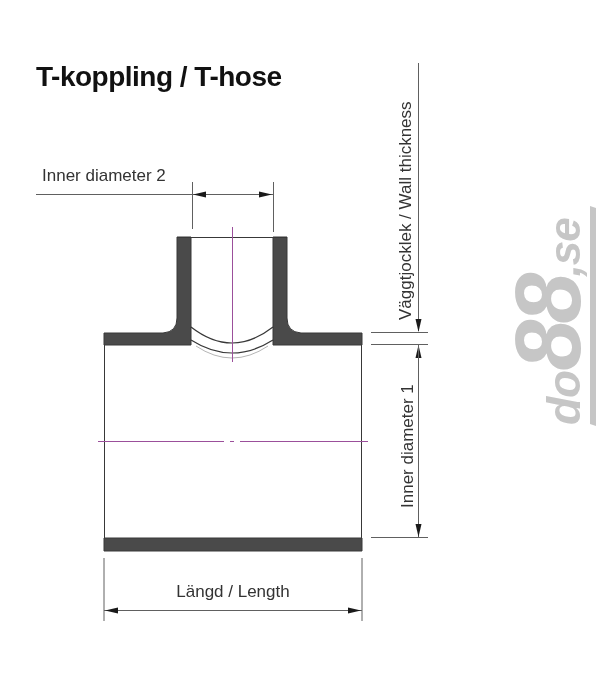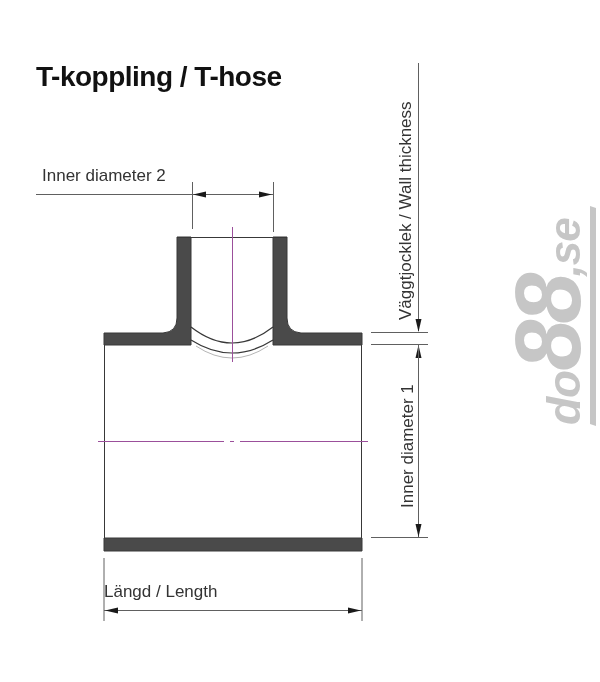--- a/index.html
+++ b/index.html
@@ -7,21 +7,21 @@
     position:relative;width:600px;height:682px;background:#ffffff;overflow:hidden;
     font-family:"Liberation Sans","DejaVu Sans",sans-serif;color:#2a2a2a;
   }
   #stage *{box-sizing:border-box;}
   .page-title{
     position:absolute;left:36px;top:13px;font-size:28px;font-weight:bold;
     letter-spacing:-0.5px;color:#111;white-space:nowrap;margin-top:48px;
   }
   .dim-label{position:absolute;font-size:17px;color:#333;white-space:nowrap;}
   .label-id2{left:42px;top:166px;}
-  .label-length{left:104px;top:582px;width:258px;}
+  .label-length{left:104px;top:582px;width:258px;text-align:center;}
   .rot{transform-origin:0 0;transform:rotate(-90deg);}
   .label-wt{left:396px;top:320px;}
   .label-id1{left:398px;top:508px;}
   svg.drawing{position:absolute;left:0;top:0;}
   
   .logo{
     position:absolute;left:502px;top:437px;width:300px;height:100px;
     transform-origin:0 0;transform:rotate(-90deg);
     color:#c6c6c6;font-style:italic;font-weight:bold;
     display:flex;align-items:baseline;white-space:nowrap;

